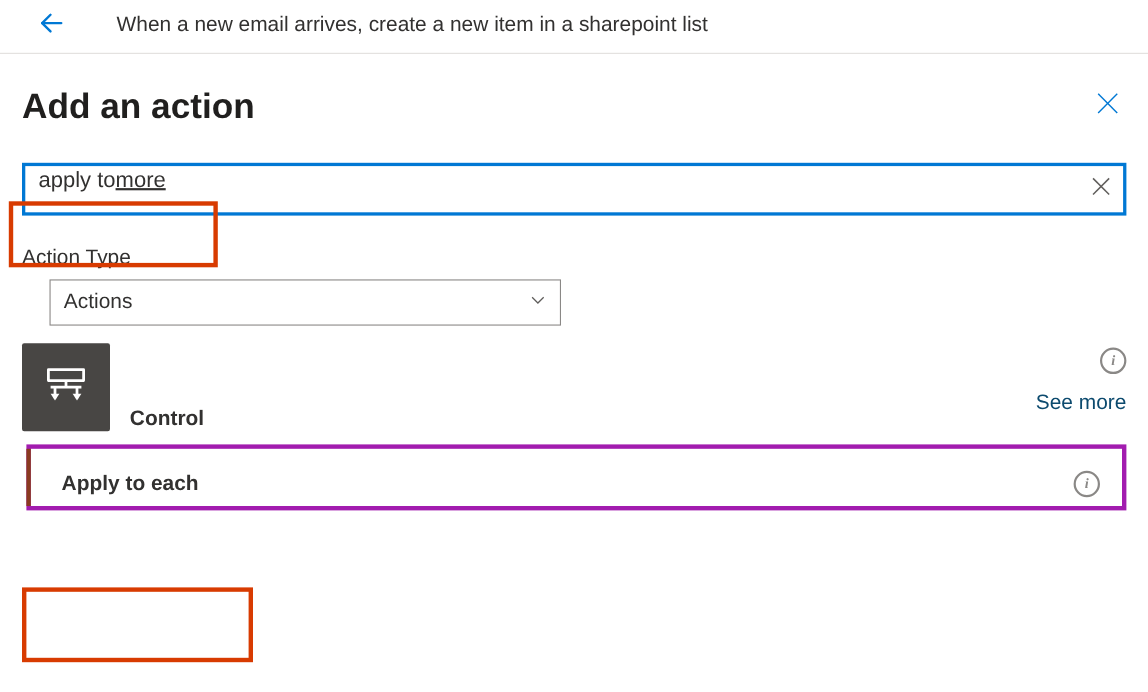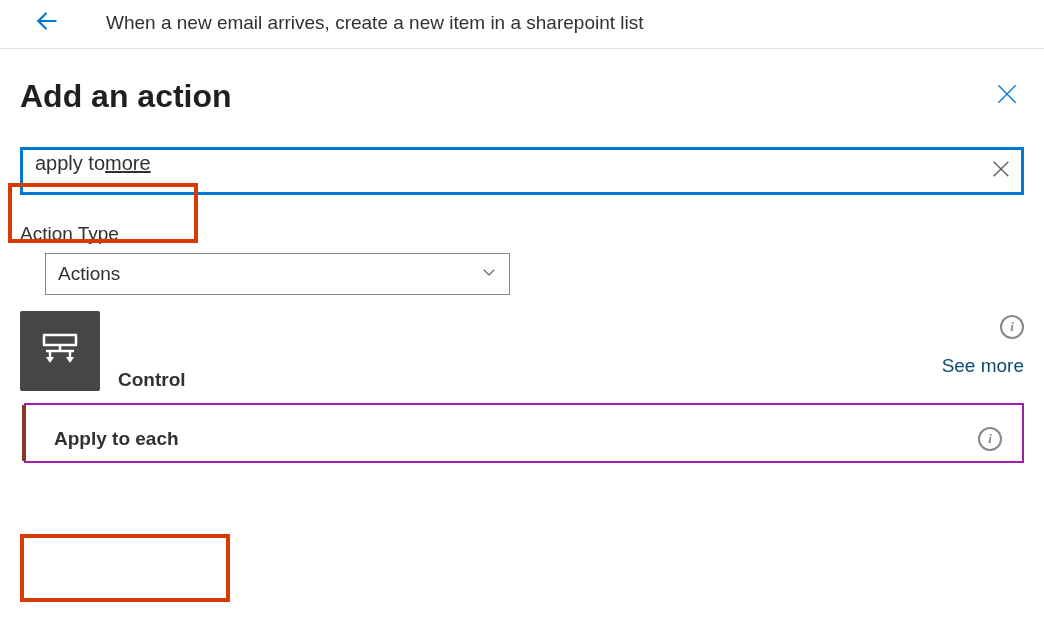--- a/index.html
+++ b/index.html
@@ -22,21 +22,21 @@
     .select-chev { position: absolute; right: 12px; top: 50%; transform: translateY(-50%); color: #605e5c; }
     .checkbox-row { display: flex; align-items: center; gap: 14px; margin-bottom: 40px; }
     .checkbox { width: 26px; height: 26px; background: #0078d4; display: flex; align-items: center; justify-content: center; color: #fff; }
     .checkbox-label { font-size: 19px; color: #323130; }
     .connector-row { display: flex; align-items: flex-end; gap: 18px; margin-bottom: 12px; position: relative; margin-top: 16px; }
     .connector-icon { width: 80px; height: 80px; background: #484644; display: flex; align-items: center; justify-content: center; border-radius: 2px; }
     .connector-name { font-size: 19px; font-weight: 600; color: #323130; margin-top: 2px; }
     .right-stack { position: absolute; right: 0; top: 4px; display: flex; flex-direction: column; align-items: flex-end; gap: 16px; }
     .info-icon { width: 24px; height: 24px; border: 2px solid #8a8886; border-radius: 50%; display: flex; align-items: center; justify-content: center; color: #8a8886; font-size: 13px; font-family: Georgia, serif; font-style: italic; font-weight: bold; }
     .see-more { color: #0c4a6e; font-size: 19px; cursor: pointer; }
-    .action-item { display: flex; align-items: center; height: 60px; border: 2px solid #a21caf; background: #fff; padding: 12px 20px 0 28px; position: relative; margin-left: 4px; }
+    .action-item { display: flex; align-items: center; height: 60px; border: 4px solid #a21caf; background: #fff; padding: 12px 20px 0 28px; position: relative; margin-left: 4px; }
     .action-item::before { content: ""; position: absolute; left: -4px; top: 0; bottom: 0; width: 4px; background: #8a3a20; }
     .action-item-label { font-size: 19px; font-weight: 600; color: #323130; }
     .action-item .info-icon { margin-left: auto; }
     .underline-dotted { text-decoration: underline; text-decoration-style: solid; text-decoration-color: #323130; }
   </style>
 </head>
 <body>
 
 <div class="header-bar">
   <span class="back-arrow">

